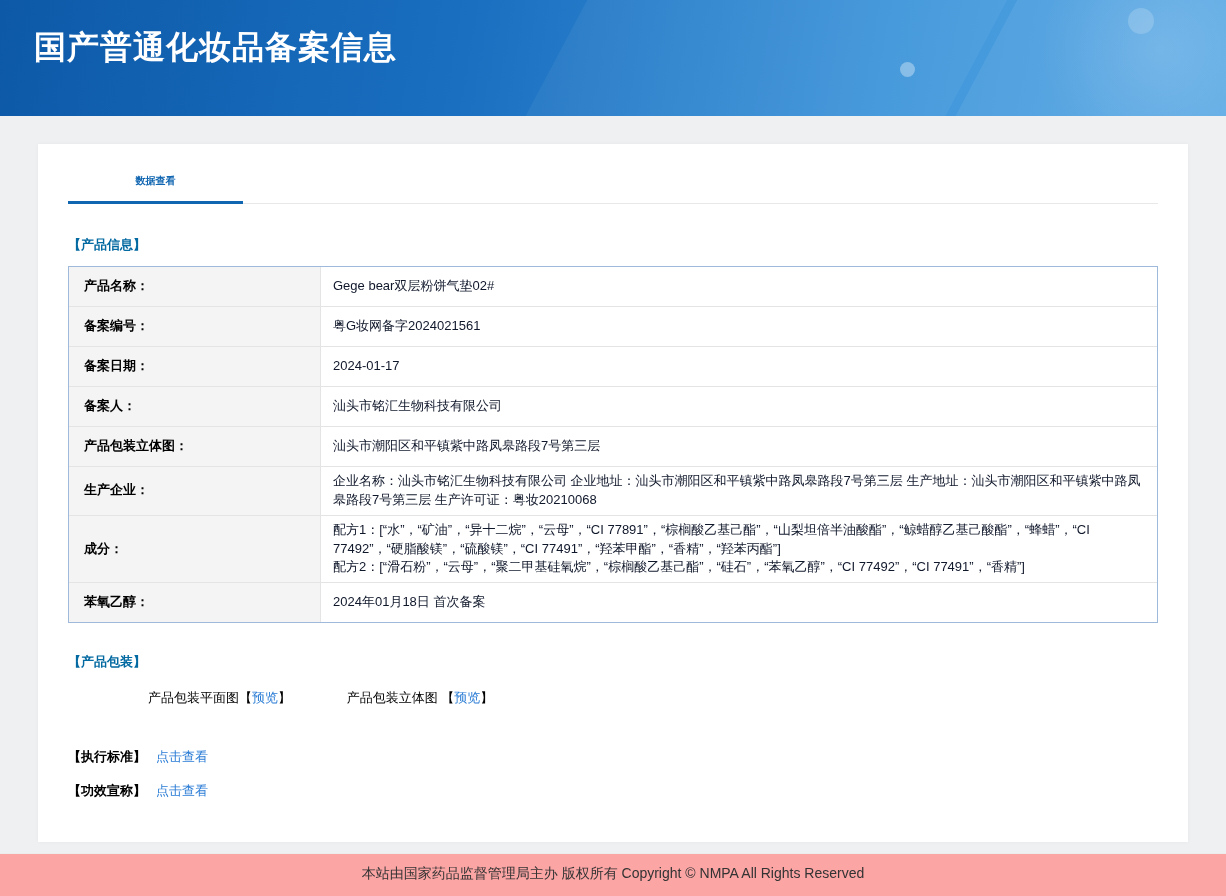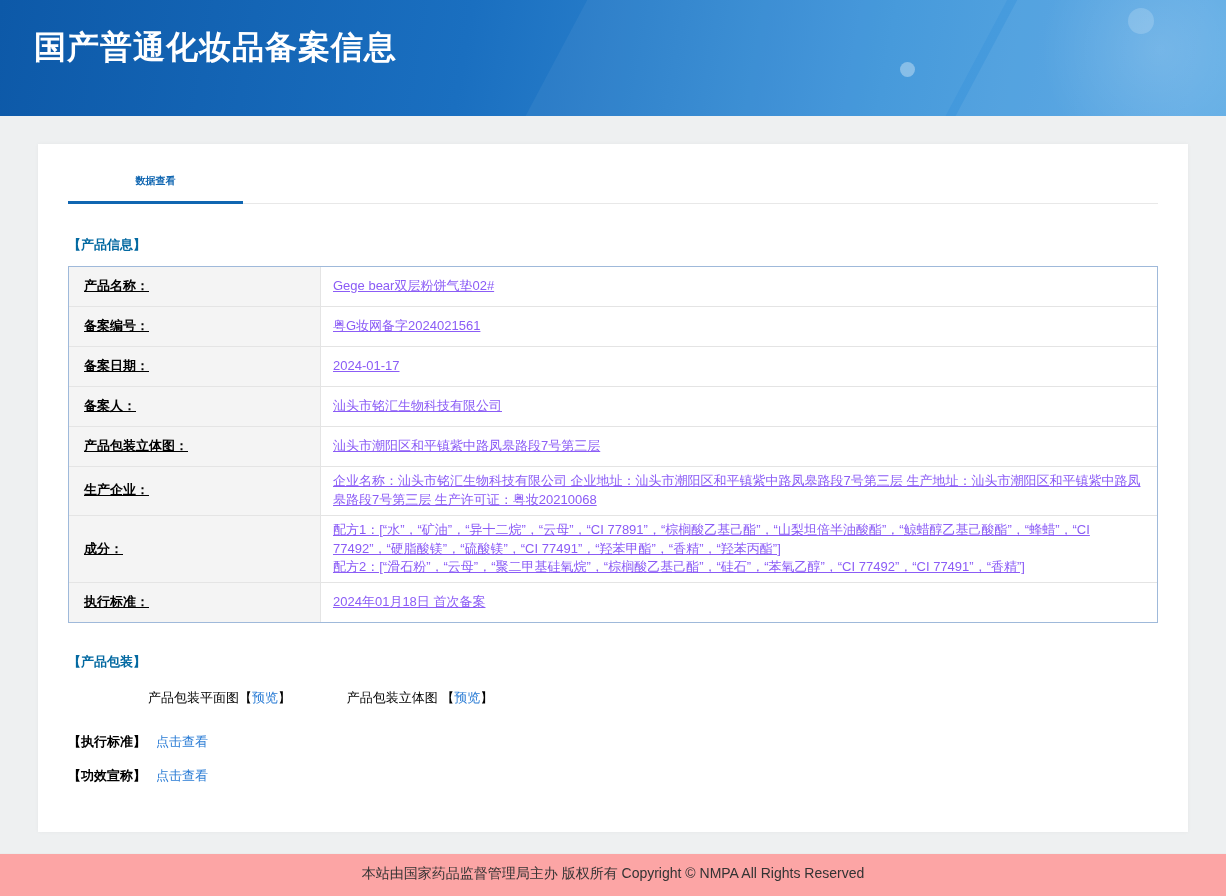--- a/index.html
+++ b/index.html
@@ -92,36 +92,35 @@
     margin-bottom: 30px;
   }
   table { border-collapse: collapse; width: calc(100% + 2px); margin: -1px; }
   td {
     border: 1px solid #e4e4e4;
     font-size: 13px;
     padding: 5px 12px;
     height: 40px;
     vertical-align: middle;
     line-height: 1.45;
-    text-decoration: underline;
   }
   td.label {
     width: 252px;
     background: #f4f4f4;
     font-weight: bold;
     color: #000;
     padding-left: 15px;
   }
   td.value {
-    color: #8b5cf6;
+    color: #0f172a;
     white-space: pre-line;
   }
   
   .pack-row {
-    margin: 18px 0 26px 80px;
+    margin: 18px 0 41px 80px;
     font-size: 13px;
     color: #000;
   }
   .pack-item { display: inline-block; }
   .pack-item + .pack-item { margin-left: 52px; }
   a.link {
     color: #2a7cd5;
     text-decoration: none;
     cursor: pointer;
   }
@@ -188,21 +187,21 @@
           <tr>
             <td class="label">生产企业：</td>
             <td class="value">企业名称：汕头市铭汇生物科技有限公司 企业地址：汕头市潮阳区和平镇紫中路凤皋路段7号第三层 生产地址：汕头市潮阳区和平镇紫中路凤皋路段7号第三层 生产许可证：粤妆20210068</td>
           </tr>
           <tr>
             <td class="label">成分：</td>
             <td class="value">配方1：[“水”，“矿油”，“异十二烷”，“云母”，“CI 77891”，“棕榈酸乙基己酯”，“山梨坦倍半油酸酯”，“鲸蜡醇乙基己酸酯”，“蜂蜡”，“CI 77492”，“硬脂酸镁”，“硫酸镁”，“CI 77491”，“羟苯甲酯”，“香精”，“羟苯丙酯”]
 配方2：[“滑石粉”，“云母”，“聚二甲基硅氧烷”，“棕榈酸乙基己酯”，“硅石”，“苯氧乙醇”，“CI 77492”，“CI 77491”，“香精”]</td>
           </tr>
           <tr>
-            <td class="label">执行标准：</td>
+            <td class="label">苯氧乙醇：</td>
             <td class="value">2024年01月18日 首次备案</td>
           </tr>
         </tbody>
       </table>
     </div>
 
     <div class="section-title">【产品包装】</div>
 
     <div class="pack-row">
       <span class="pack-item">

